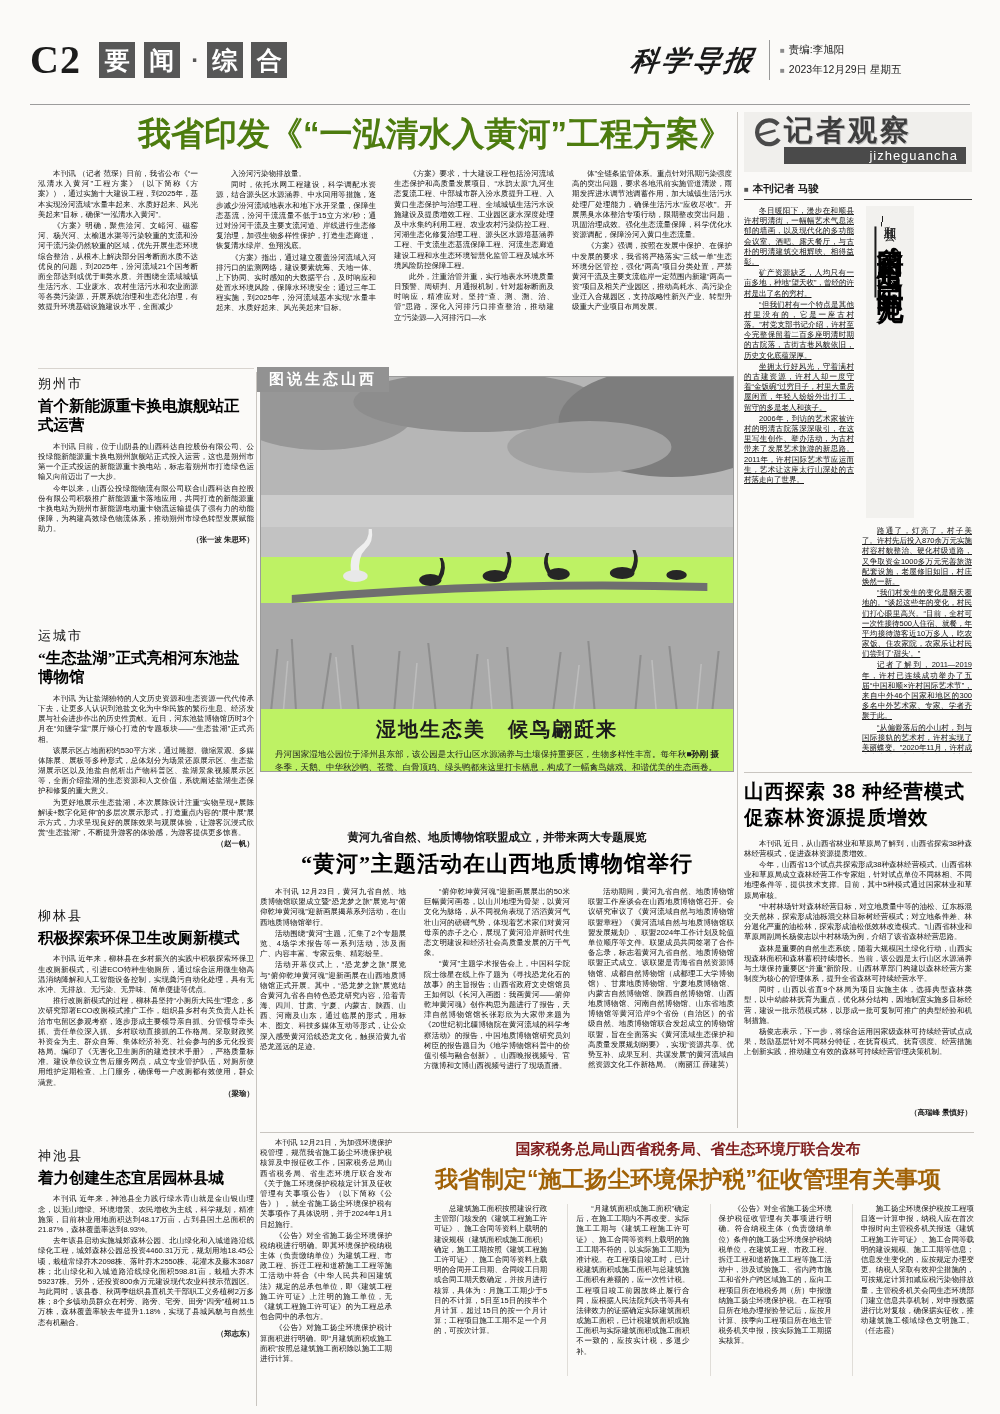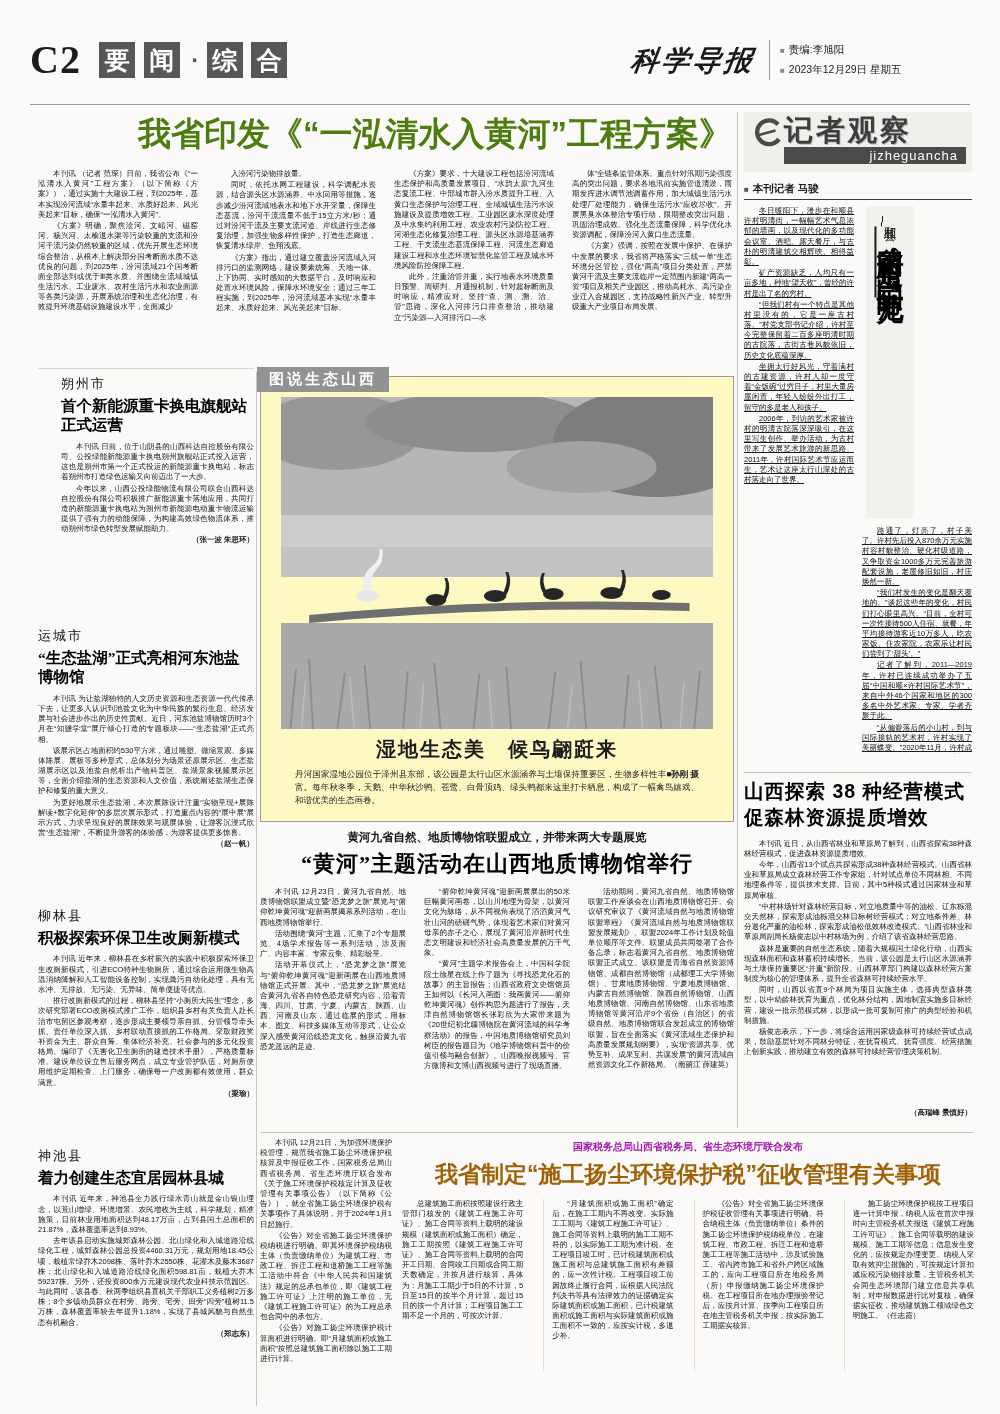--- a/index.html
+++ b/index.html
@@ -34,43 +34,43 @@
   .obs-body{display:flex;gap:8px;height:548px;text-decoration:underline;}
   .obs-c{flex:1;overflow:hidden;}
   .obs-vhead{writing-mode:vertical-rl;background:#f2f1ee;padding:10px 6px;height:292px;margin:0 0 8px 4px;display:block;}
   .obs-county{font-size:12.5px;letter-spacing:2px;margin-left:10px;color:#222;}
   .obs-vh-main{font-family:"Liberation Serif",serif;font-size:27px;font-weight:900;letter-spacing:4px;color:#000;}
   
   #briefs{position:absolute;left:38px;top:368px;width:216px;height:1040px;overflow:hidden;border-top:1px solid #d8d4cf;padding-top:4px;}
   .brief{overflow:hidden;margin-bottom:8px;}
   .brief-region{font-size:13px;letter-spacing:2px;margin:2px 0 3px;color:#111;}
   .brief-headline{margin:0 0 7px;font-family:"Liberation Serif",serif;font-size:15.5px;font-weight:900;letter-spacing:0;color:#000;line-height:1.25;}
-  .b0{height:244px;margin-left:23px;} .b1{height:272px;} .b2{height:232px;} .b3{height:262px;}
-  
-  #photo-block{position:absolute;left:260px;top:376px;width:474px;height:446px;border:1px solid #9b9b9b;background:#fef9c3;padding:20px;box-sizing:border-box;}
+  .b0{height:244px;} .b1{height:272px;} .b2{height:232px;} .b3{height:262px;}
+  
+  #photo-block{position:absolute;left:260px;top:376px;width:474px;height:396px;border:1px solid #9b9b9b;background:#bef264;padding:0;box-sizing:border-box;}
   #photo-tag{position:absolute;left:-4px;top:-10px;background:#929292;color:#fff;font-weight:bold;font-size:15px;letter-spacing:3px;padding:3px 12px;}
   #photo-art{width:100%;height:332px;display:block;}
   .cap-title{text-align:center;font-family:"Liberation Serif",serif;font-size:20px;font-weight:900;margin:7px 0 5px;letter-spacing:2px;}
   .cap-text{font-family:"Liberation Serif",serif;font-size:8.5px;line-height:1.5;text-align:justify;padding:0 14px;color:#222;}
   .cap-text .shooter{float:right;font-weight:bold;}
   
   #museum{position:absolute;left:260px;top:830px;width:474px;height:298px;overflow:hidden;}
   #museum .kicker{text-align:center;font-size:11.5px;font-weight:bold;margin:0 0 4px;color:#111;}
   #museum h2{margin:0 0 8px;text-align:center;font-family:"Liberation Serif",serif;font-size:22px;font-weight:900;letter-spacing:1px;color:#000;}
   #museum .cols{height:232px;}
   
   #forest{position:absolute;left:744px;top:778px;width:228px;height:350px;overflow:hidden;}
   #forest h2{margin:0 0 8px;font-size:19.5px;font-weight:900;line-height:1.35;letter-spacing:1px;color:#000;font-family:"Liberation Sans",sans-serif;}
   
   #tax{position:absolute;left:260px;top:1138px;width:714px;height:268px;overflow:hidden;display:flex;gap:10px;}
   #tax .t-c1{width:132px;overflow:hidden;}
   #tax .t-right{flex:1;}
-  #tax .kicker{text-align:center;font-size:10px;font-weight:bold;margin:2px 0 5px;color:#a21caf;}
+  #tax .kicker{text-align:center;font-size:15px;font-weight:bold;margin:2px 0 5px;color:#7f1d1d;}
   #tax h2{margin:0 0 9px;text-align:center;font-size:23px;font-weight:900;letter-spacing:0;color:#a16207;}
-  .tax-cols{display:flex;gap:20px;height:172px;}
+  .tax-cols{display:flex;gap:20px;height:172px;margin-left:32px;}
   .tax-cols>div{flex:1;overflow:hidden;padding-left:8px;border-left:1px solid #e0ddd8;}
   .tax-cols>div:first-child{border-left:none;padding-left:0;}
   
   .vrule{position:absolute;width:1px;background:#c9c5c0;}
   .hrule{position:absolute;height:1px;background:#c9c5c0;}
 </style>
 </head>
 <body>
 
 <div id="header">

